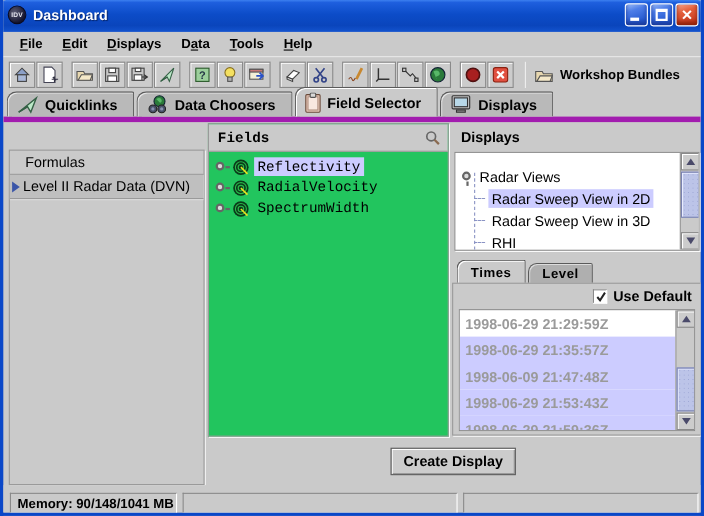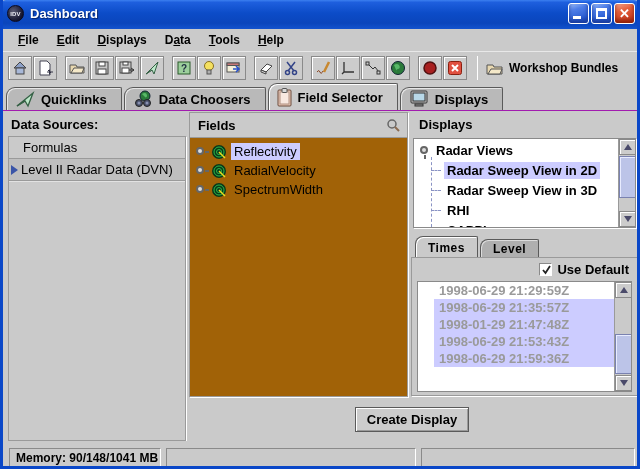--- a/index.html
+++ b/index.html
@@ -63,21 +63,21 @@
   }
   .tgap { width:7px; flex:0 0 auto; }
   .tool-sep { width:1px; height:24px; background:#9a9a9a; border-right:1px solid #fff; margin:0 8px 0 9px; flex:0 0 auto; }
   .bundles { display:flex; align-items:center; }
   .bundles-label { font-size:12px; font-weight:bold; margin-left:6px; }
 
   
   .tabbar {
     left:0; top:84px; width:634px; height:27px;
     display:flex; align-items:flex-end; padding-left:3px;
-    border-bottom:1px solid #a21caf; background:#CACACA;
+    border-bottom:5px solid #a21caf; background:#CACACA;
   }
   .tab {
     display:flex; align-items:center; gap:6px;
     height:23px; padding:0 14px 0 8px; margin-right:2px;
     background:#B9B9B9;
     border:1px solid #5a5a5a; border-bottom:none;
     border-radius:9px 2px 0 0;
     box-shadow: inset 1px 1px 0 #E6E6E6;
     font-size:13px; font-weight:bold;
   }
@@ -92,41 +92,41 @@
     left:5px; top:136px; width:178px; height:305px;
     border:1px solid #9a9a9a; box-shadow:1px 1px 0 #fff; background:#CACACA;
   }
   .ds-row { height:22px; display:flex; align-items:center; padding-left:14px;
     font-size:13px; font-weight:normal; border-bottom:1px solid #9a9a9a; box-shadow:0 1px 0 #E2E2E2; }
   .ds-row.selected { background:#BFBFBF; padding-left:2px; }
   .ds-arrow { width:0; height:0; border-left:7px solid #3A55A8; border-top:5px solid transparent; border-bottom:5px solid transparent; margin-right:3px; }
 
   .fields-panel {
     left:186px; top:112px; width:219px; height:285px;
-    border:1px solid #9a9a9a; box-shadow:1px 1px 0 #fff; background:#a16207;
+    border:1px solid #9a9a9a; box-shadow:1px 1px 0 #fff; background:#22c55e;font-family:Liberation Mono, monospace;
   }
   .fields-header { height:25px; background:#CACACA; border-bottom:1px solid #9a9a9a;
     display:flex; align-items:center; padding:0 6px 0 8px; }
   .fields-header .hlabel { font-size:13px; font-weight:bold; flex:1; }
   .tree { padding:4px 0 0 6px; position:relative; }
   .tree-row { height:19px; display:flex; align-items:center; gap:4px; font-size:13px; }
   .tree-label { padding:1px 3px; }
   .tree-label.selected { background:#CCCCFF; }
   .handle { width:11px; height:11px; position:relative; flex:0 0 auto; }
   .handle .circ { position:absolute; left:0; top:1px; width:8px; height:8px; border:2px solid #666; border-radius:50%; background:#ddd; }
   .handle.collapsed::after { content:""; position:absolute; left:9px; top:5px; width:4px; height:2px; background:#666; }
   .handle.expanded::after { content:""; position:absolute; left:4px; top:10px; width:2px; height:4px; background:#666; }
 
   .displays-header { left:416px; top:117px; font-size:13px; font-weight:bold; }
   .displays-box {
     left:410px; top:138px; width:223px; height:90px;
     background:#fff; border:1px solid #8a8a8a; box-shadow:1px 1px 0 #fff;
     overflow:hidden; display:flex;
   }
-  .displays-tree { flex:1; position:relative; padding-top:1px; overflow:hidden;font-weight:bold; }
+  .displays-tree { flex:1; position:relative; padding-top:11px; overflow:hidden; }
   .d-row { height:20px; display:flex; align-items:center; gap:5px; font-size:13px; padding-left:6px; }
   .d-row.child { padding-left:30px; position:relative; }
   .d-row.child::before { content:""; position:absolute; left:17px; top:10px; width:10px; border-top:1px dashed #8a93c4; }
   .d-vline { position:absolute; left:17px; top:18px; bottom:0; border-left:1px dashed #8a93c4; }
 
   
   .sb { width:17px; flex:0 0 auto; background:#CACACA; border-left:1px solid #9a9a9a; position:relative; }
   .sb-btn { position:absolute; left:0; width:17px; height:16px; background:#CCCCCC;
     border:1px solid #8a8a8a; box-shadow: inset 1px 1px 0 #fff;
     display:flex; align-items:center; justify-content:center; }
@@ -148,22 +148,22 @@
   .sub-panel { left:408px; top:257px; width:227px; height:139px;
     border:1px solid #9a9a9a; box-shadow:1px 1px 0 #fff; background:#CACACA; }
   .use-default { position:absolute; right:8px; top:4px; display:flex; align-items:center; gap:5px; }
   .checkbox { width:13px; height:13px; background:#fff; border:1px solid;
     border-color:#8a8a8a #fff #fff #8a8a8a; position:relative; }
   .checkbox svg { position:absolute; left:1px; top:0; }
   .use-default-label { font-size:13px; font-weight:bold; }
   .times-list { position:absolute; left:5px; top:23px; width:215px; height:111px;
     background:#fff; border:1px solid #8a8a8a; display:flex; overflow:hidden; }
   .times-rows { flex:1; }
-  .time-row { height:17px; display:flex; align-items:center; padding-left:5px;
-    font-size:13px; font-weight:bold; color:#9a9a9a; white-space:nowrap;margin-left:16px; }
+  .time-row { height:24px; display:flex; align-items:center; padding-left:5px;
+    font-size:13px; font-weight:bold; color:#9a9a9a; white-space:nowrap; }
   .time-row.selected { background:#CCCCFF; }
 
   
   .create-btn { left:352px; top:407px; width:114px; height:25px;
     background:#CCCCCC; border:1px solid #5a5a5a;
     box-shadow: inset 1px 1px 0 #fff, inset -1px -1px 0 #9a9a9a;
     font-size:13px; font-weight:bold; font-family:"Liberation Sans",sans-serif;
     display:flex; align-items:center; justify-content:center; }
   .statusbar { left:0; top:441px; width:634px; height:25px; background:#CACACA;
     display:flex; align-items:center; padding:0 2px 0 6px; gap:5px; }
@@ -355,21 +355,20 @@
     <div class="tab">
       <svg width="20" height="18">
           <rect x="2" y="1" width="16" height="12" rx="1" fill="#C0C0C0" stroke="#333"></rect>
           <rect x="4" y="3" width="12" height="8" fill="#B8D8E8" stroke="#333"></rect>
           <rect x="6" y="14" width="8" height="2" fill="#909090" stroke="#333"></rect>
         </svg>
       <span>Displays</span>
     </div>
   </div>
 
-  <div class="abs ds-header">Data Sources:</div>
   <div class="abs ds-list">
     <div class="ds-row">
       <span>Formulas</span>
     </div>
     <div class="ds-row selected">
       <span class="ds-arrow"></span>
       <span>Level II Radar Data (DVN)</span>
     </div>
   </div>
 
@@ -474,21 +473,21 @@
     </div>
     <div class="times-list">
       <div class="times-rows">
         <div class="time-row">
             <span>1998-06-29 21:29:59Z</span>
           </div>
         <div class="time-row selected">
             <span>1998-06-29 21:35:57Z</span>
           </div>
         <div class="time-row selected">
-            <span>1998-01-29 21:47:48Z</span>
+            <span>1998-06-09 21:47:48Z</span>
           </div>
         <div class="time-row selected">
             <span>1998-06-29 21:53:43Z</span>
           </div>
         <div class="time-row selected">
             <span>1998-06-29 21:59:36Z</span>
           </div>
       </div>
       <div class="sb">
         <div class="sb-btn up">

